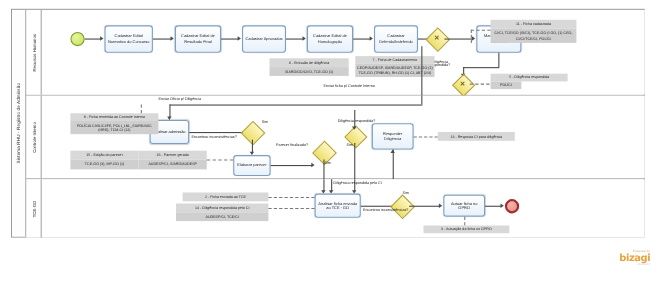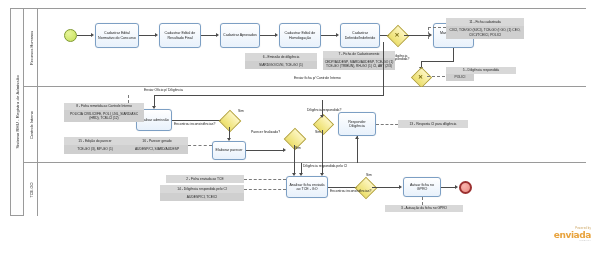--- a/index.html
+++ b/index.html
@@ -326,17 +326,17 @@
           <span>AUDESP/CI, TCE/CI</span>
         </div>
         <div class="dsh h" style="left:206px;top:16px;width:42px;"></div>
         <div class="dsh h" style="left:206px;top:26px;width:42px;"></div>
       </div>
     </div>
   </div>
 
   <div class="logo" style="left:525px;top:228px;width:66px;">
     <div class="pb">Powered by</div>
-    <div class="bz">enviada</div>
+    <div class="bz">bizagi</div>
     <div class="tag">Modeler</div>
   </div>
 
 </div>
 
 </body></html>

